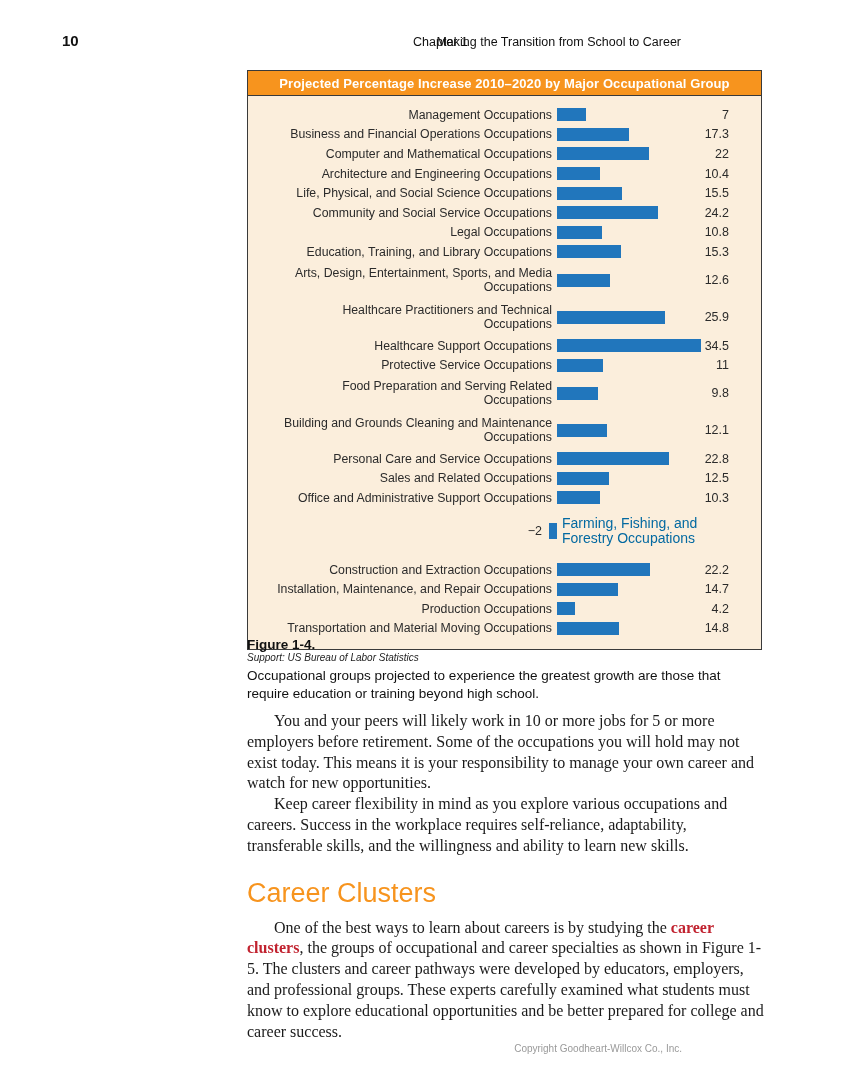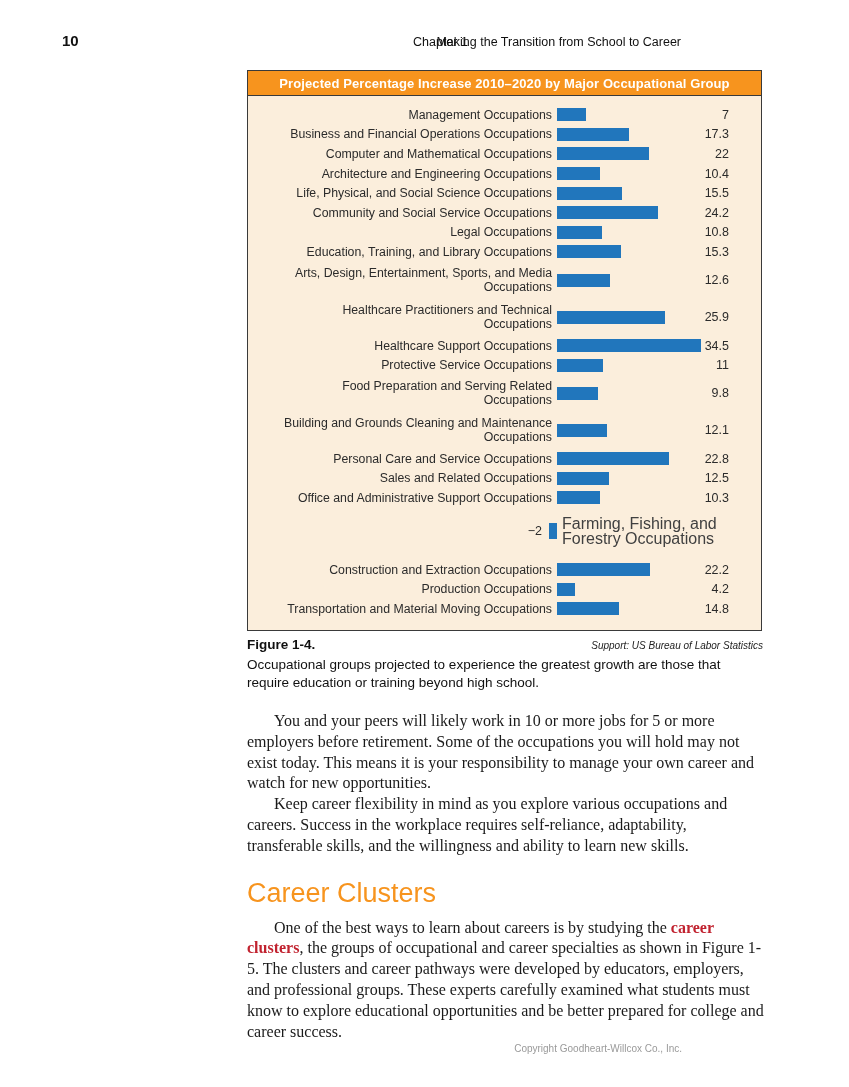--- a/index.html
+++ b/index.html
@@ -35,25 +35,25 @@
   .cbar { height:13px; background:#2176BC; flex:none; }
   .cvalue {
     position:absolute; right:32px; top:50%; transform:translateY(-50%);
     width:54px; text-align:right; font-size:12.5px; color:#2b2b2b;
   }
   
   .crow.neg { height:34px; margin:6px 0 12px; }
   .crow.neg .clabel { display:flex; justify-content:flex-end; align-items:center; padding-right:0; }
   .crow.neg .negnum { font-size:12.5px; color:#2b2b2b; margin-right:7px; }
   .crow.neg .cbar { width:8px; height:16px; }
-  .crow.neg .neglabel { text-align:left; font-size:16px; line-height:15px; color:#404040; padding-left:5px; }
+  .crow.neg .neglabel { text-align:left; font-size:14px; line-height:15px; color:#0369a1; padding-left:5px; }
 
   
   .figure { position:absolute; left:247px; top:637px; width:516px; }
-  .figrow { display:flex; justify-content:space-between; align-items:baseline; }
+  .figrow { display:flex; justify-content:flex-end; align-items:baseline;flex-direction:column; }
   .figlabel { font-size:13.5px; font-weight:bold; color:#111; }
   .figsource { font-size:10px; font-style:italic; color:#222; }
   .figcaption { margin-top:4px; font-size:13.5px; line-height:17.5px; color:#111; }
 
   
   .bodytext {
     position:absolute; left:247px; top:711px; width:517px;
     font-family:"Liberation Serif", serif; font-size:16px; line-height:20.8px; color:#1a1a1a;
   }
   .bodytext p { text-indent:27px; margin:0; }
@@ -207,20 +207,27 @@
           <div class="cbarzone">
             <div class="neglabel">Farming, Fishing, and<br>Forestry Occupations</div>
           </div>
         </div>
         <div class="crow">
           <div class="clabel">Construction and Extraction Occupations</div>
           <div class="cbarzone">
             <div class="cbar" style="width: 93px;"></div>
           </div>
           <div class="cvalue">22.2</div>
+        </div>
+        <div class="crow">
+          <div class="clabel">Installation, Maintenance, and Repair Occupations</div>
+          <div class="cbarzone">
+            <div class="cbar" style="width: 61px;"></div>
+          </div>
+          <div class="cvalue">14.7</div>
         </div>
         <div class="crow">
           <div class="clabel">Production Occupations</div>
           <div class="cbarzone">
             <div class="cbar" style="width: 18px;"></div>
           </div>
           <div class="cvalue">4.2</div>
         </div>
         <div class="crow">
           <div class="clabel">Transportation and Material Moving Occupations</div>

